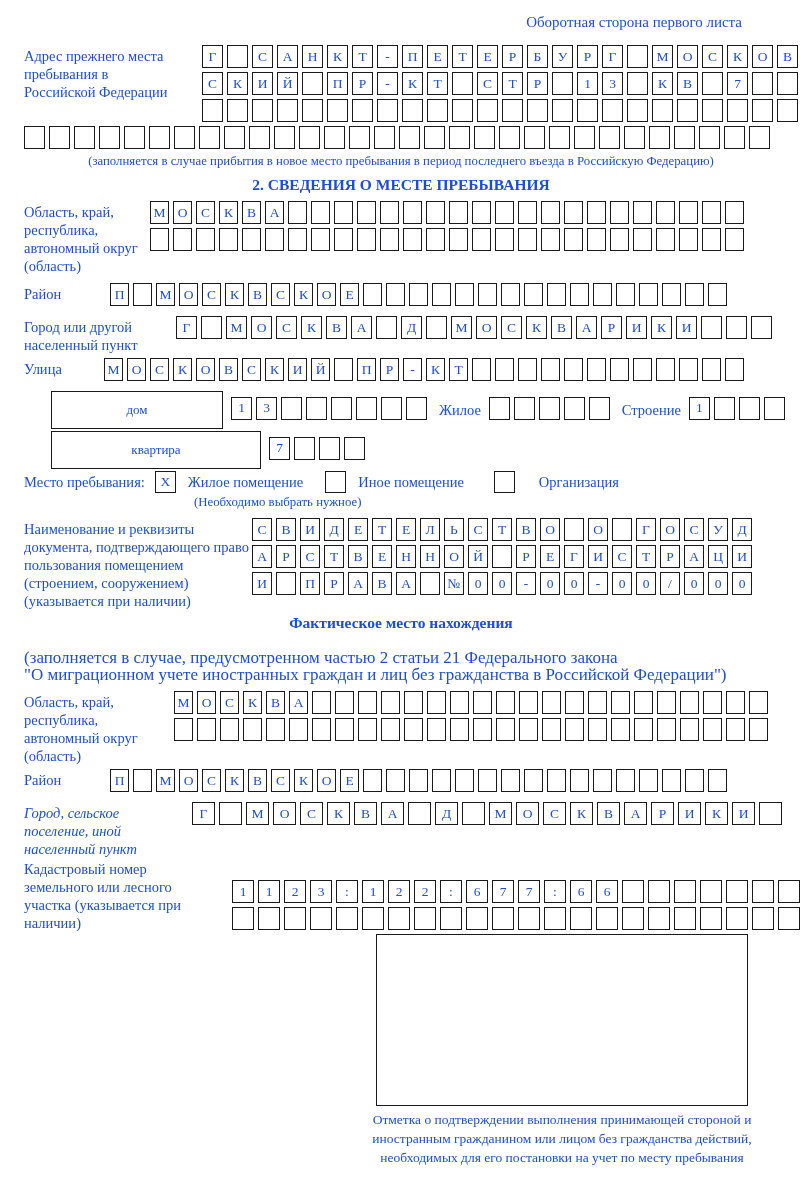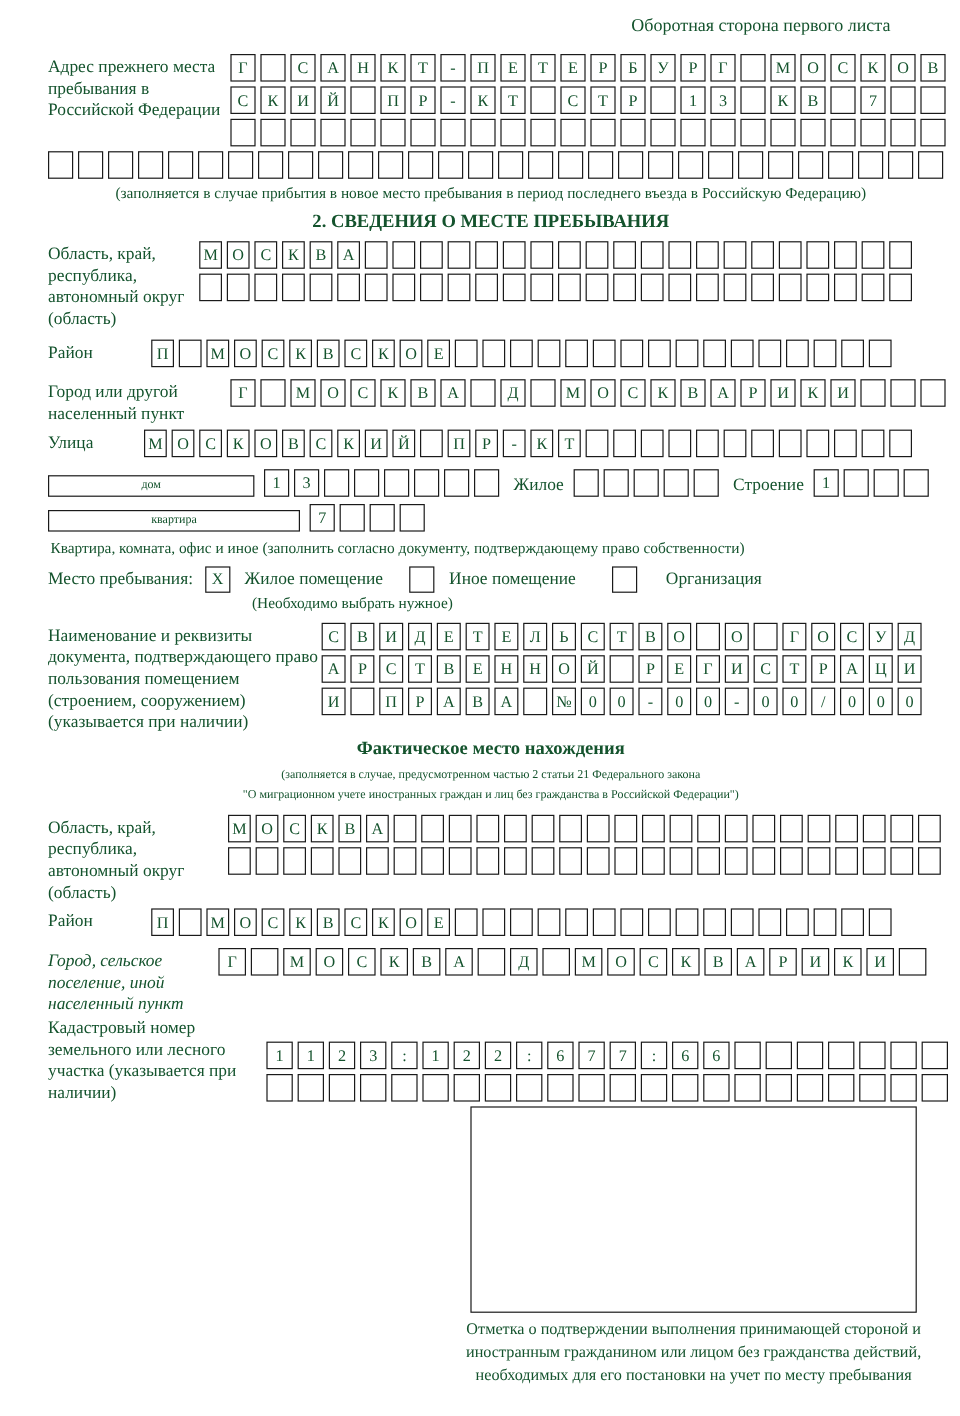--- a/index.html
+++ b/index.html
@@ -1,59 +1,59 @@
 <!DOCTYPE html>
 <html><head>
 <meta charset="utf-8">
 <style>
   html,body{margin:0;padding:0;background:#fff;}
   .page{
     width:800px;height:1180px;box-sizing:border-box;
-    padding:14px 22px 0 40px;overflow:hidden;background:#fff;
-    font-family:"Liberation Serif","DejaVu Serif",serif;color:#14532d;
+    padding:14px 22px 0 24px;overflow:hidden;background:#fff;
+    font-family:"Liberation Serif","DejaVu Serif",serif;color:#1d4ed8;
   }
   .hdr{ text-align:right;padding-right:36px;font-size:15px;margin-bottom:14px; }
   .fr{ display:flex;align-items:flex-start;margin-bottom:6px; }
   .lbl{ font-size:14.5px;line-height:18px;flex:none;padding-top:2px; }
   .w152{width:152px;} .w126{width:126px;} .w86{width:86px;} .w80{width:80px;}
   .w228{width:228px;} .w150{width:150px;} .w142{width:142px;font-style:italic;} .w182{width:182px;}
   .grid{--cw:19px;}
   .g-wide{--cw:21px;} .g-doc{--cw:20px;} .g-xwide{--cw:23px;} .g-cad{--cw:22px;}
   .cgrow{display:flex;margin-bottom:4px;}
   .cg{
     box-sizing:border-box;flex:none;width:var(--cw);height:23px;
     border:1.6px solid #1a1a1a;margin-right:4px;
     display:flex;align-items:center;justify-content:center;
     font-size:13.5px;line-height:1;
   }
   .note{ font-size:12.8px;text-align:center;line-height:17px;margin-bottom:6px; }
   .sect-title{ font-size:15.5px;font-weight:bold;text-align:center;margin:2px 0 7px 0; }
   .inline-row{ display:flex;align-items:center;margin-bottom:2px;font-size:14.5px; }
   .boxfield{
-    box-sizing:border-box;border:1.6px solid #1a1a1a;height:18px;
-    display:flex;align-items:center;justify-content:center;font-size:10px;flex:none;
+    box-sizing:border-box;border:1.6px solid #1a1a1a;height:38px;
+    display:flex;align-items:center;justify-content:center;font-size:13px;flex:none;margin-left:27px;
   }
   .bw172{width:172px;} .bw210{width:210px;}
   .gap8{width:8px;flex:none;}
   .ilabel{flex:none;margin:0 8px;font-size:14.5px;}
   .chk{
     box-sizing:border-box;width:21px;height:22px;border:1.6px solid #1a1a1a;flex:none;
     display:flex;align-items:center;justify-content:center;font-size:13.5px;margin:0 12px 0 10px;
   }
   .note-left{ font-size:12.8px;margin:1px 0 8px 170px; }
-  .center-note{ font-size:10px;text-align:center;line-height:17px; }
+  .center-note{ font-size:17px;line-height:17px; }
   .stamp-box{
     box-sizing:border-box;border:1.7px solid #1a1a1a;width:372px;height:172px;
     margin-left:352px;background:#fff;
   }
   .stamp-note{
     width:420px;margin:4px 0 0 328px;text-align:center;
     font-size:13.5px;line-height:19px;
   }
-  .mb0{margin-bottom:0;} .mb4{margin-bottom:4px;} .mb8{margin-bottom:8px;}
+  .mb0{margin-bottom:0;gap:26px;} .mb4{margin-bottom:4px;} .mb8{margin-bottom:8px;}
   .cad-grid{margin-top:22px;}
 </style>
 </head>
 <body>
 
 <div class="page">
 
   <div class="hdr">Оборотная сторона первого листа</div>
 
   <div class="fr mb0">
@@ -383,21 +383,20 @@
     <div class="gap8"></div>
     <div class="grid g-wide">
         <div class="cgrow">
           <span class="cg">7</span>
           <span class="cg"></span>
           <span class="cg"></span>
           <span class="cg"></span>
         </div>
       </div>
   </div>
-  <div class="note" style="text-align:left;margin-left:2px;">Квартира, комната, офис и иное (заполнить согласно документу, подтверждающему право собственности)</div>
 
   <div class="inline-row">
     <span>Место пребывания:</span>
     <span class="chk">X</span>
     <span>Жилое помещение</span>
     <span class="chk" style="margin-left:22px;"></span>
     <span>Иное помещение</span>
     <span class="chk" style="margin-left:30px;margin-right:24px;"></span>
     <span>Организация</span>
   </div>
@@ -471,21 +470,21 @@
           <span class="cg">0</span>
           <span class="cg">0</span>
           <span class="cg">/</span>
           <span class="cg">0</span>
           <span class="cg">0</span>
           <span class="cg">0</span>
         </div>
       </div>
   </div>
 
-  <div class="sect-title" style="margin-bottom:4px;">Фактическое место нахождения</div>
+  <div class="sect-title" style="margin-bottom:17px;">Фактическое место нахождения</div>
   <div class="center-note">(заполняется в случае, предусмотренном частью 2 статьи 21 Федерального закона</div>
   <div class="center-note mb8">"О миграционном учете иностранных граждан и лиц без гражданства в Российской Федерации")</div>
 
   <div class="fr mb4">
     <div class="lbl w150">Область, край, республика, автономный округ (область)</div>
     <div class="grid">
         <div class="cgrow">
           <span class="cg">М</span>
           <span class="cg">О</span>
           <span class="cg">С</span>

